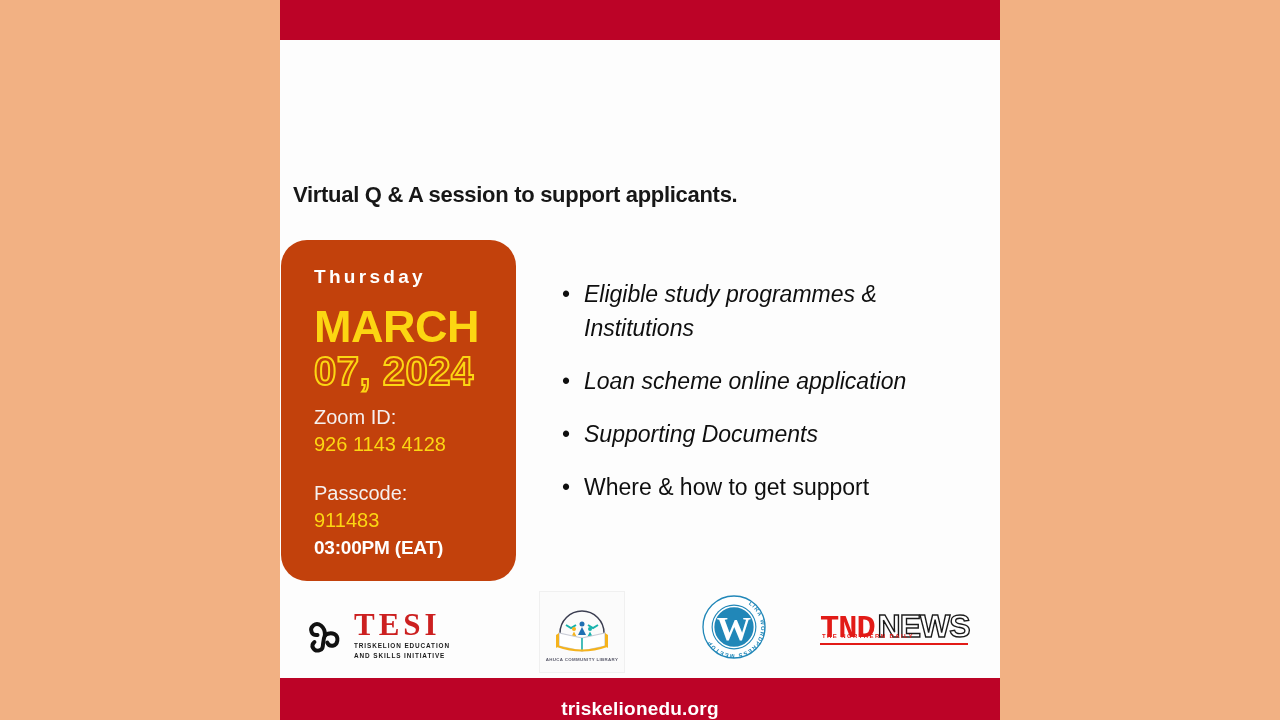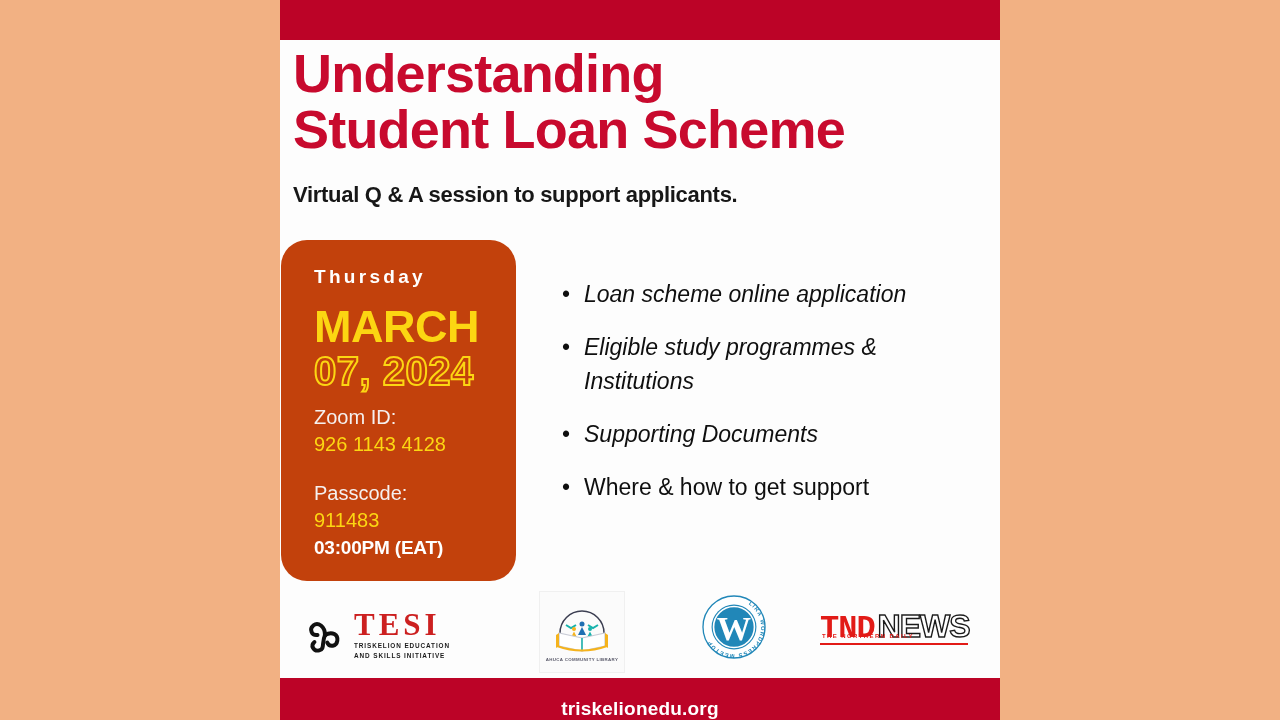--- a/index.html
+++ b/index.html
@@ -291,41 +291,37 @@
 </style>
 </head>
 <body>
 
 <div id="stage">
 
   <div id="poster">
 
     <div class="top-banner"></div>
 
-    <div class="headline">
-      <span>Understanding</span>
-      <span class="l2">Student Loan Scheme</span>
-    </div>
 
     <div class="subtitle">Virtual Q &amp; A session to support applicants.</div>
 
     <div class="date-card">
       <div class="dc-weekday">Thursday</div>
       <div class="dc-month">MARCH</div>
       <div class="dc-day">07, 2024</div>
       <div class="dc-label">Zoom ID:</div>
       <div class="dc-value">926 1143 4128</div>
       <div class="dc-label pass">Passcode:</div>
       <div class="dc-value">911483</div>
       <div class="dc-time">03:00PM (EAT)</div>
     </div>
 
     <ul class="bullets">
+      <li>Eligible study programmes &amp; Institutions</li>
       <li>Loan scheme online application</li>
-      <li>Eligible study programmes &amp; Institutions</li>
       <li>Supporting Documents</li>
       <li class="plain">Where &amp; how to get support</li>
     </ul>
 
     <div class="logo-row">
 
       <div class="logo-tesi">
         <span class="tesi-mark">
           <svg viewBox="0 0 100 100" width="44" height="44" aria-hidden="true">
             <g fill="none" stroke="#111111" stroke-width="9" stroke-linecap="round">

